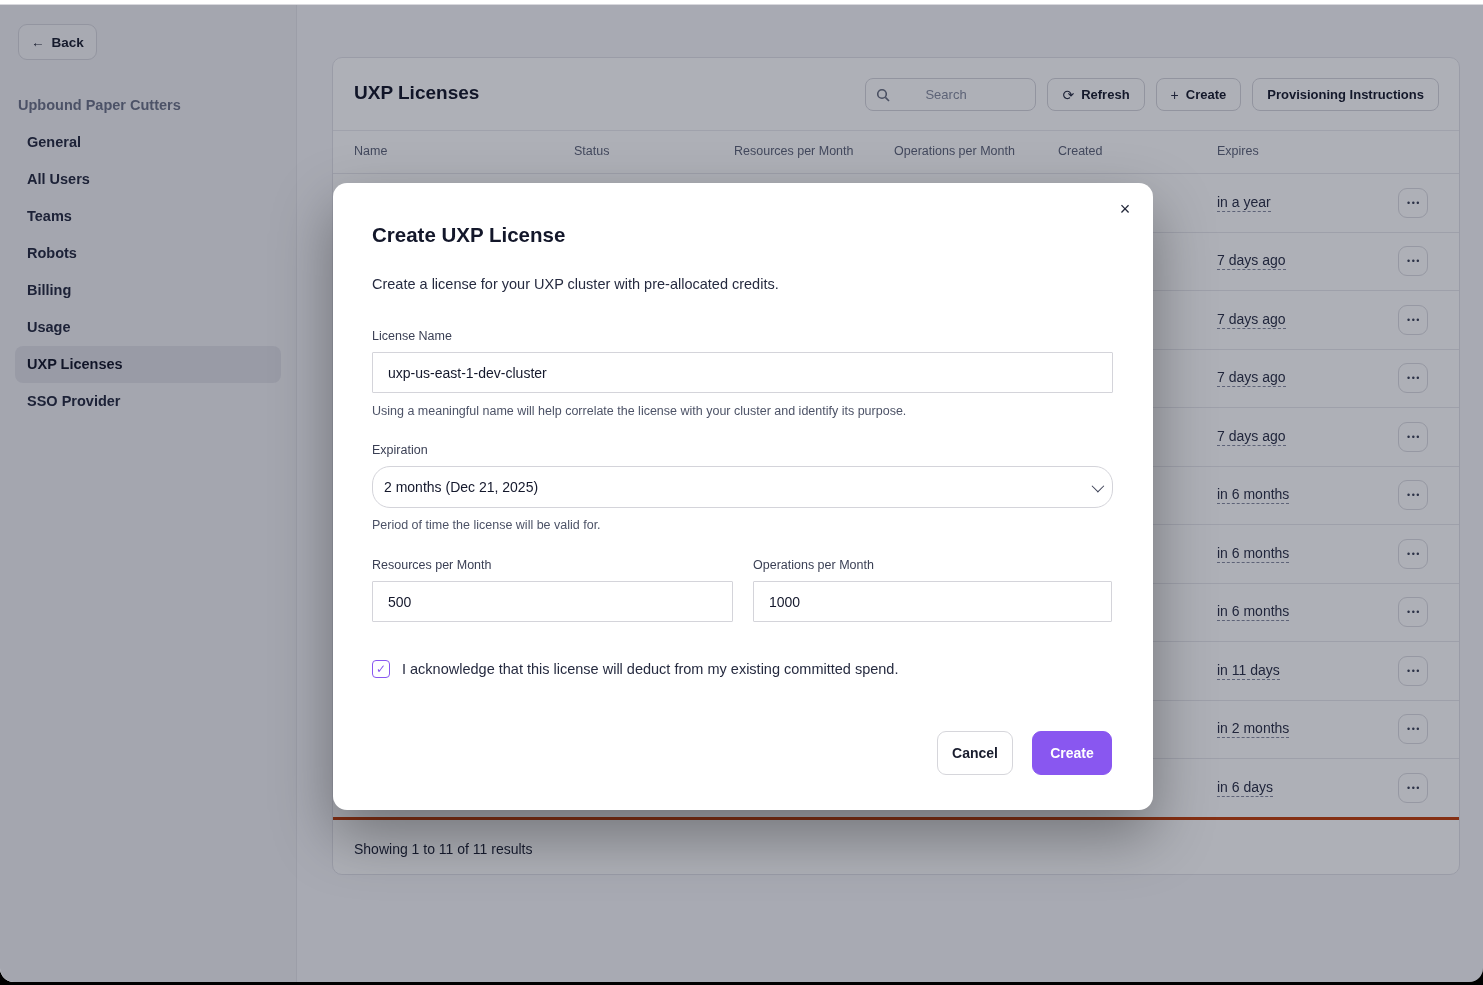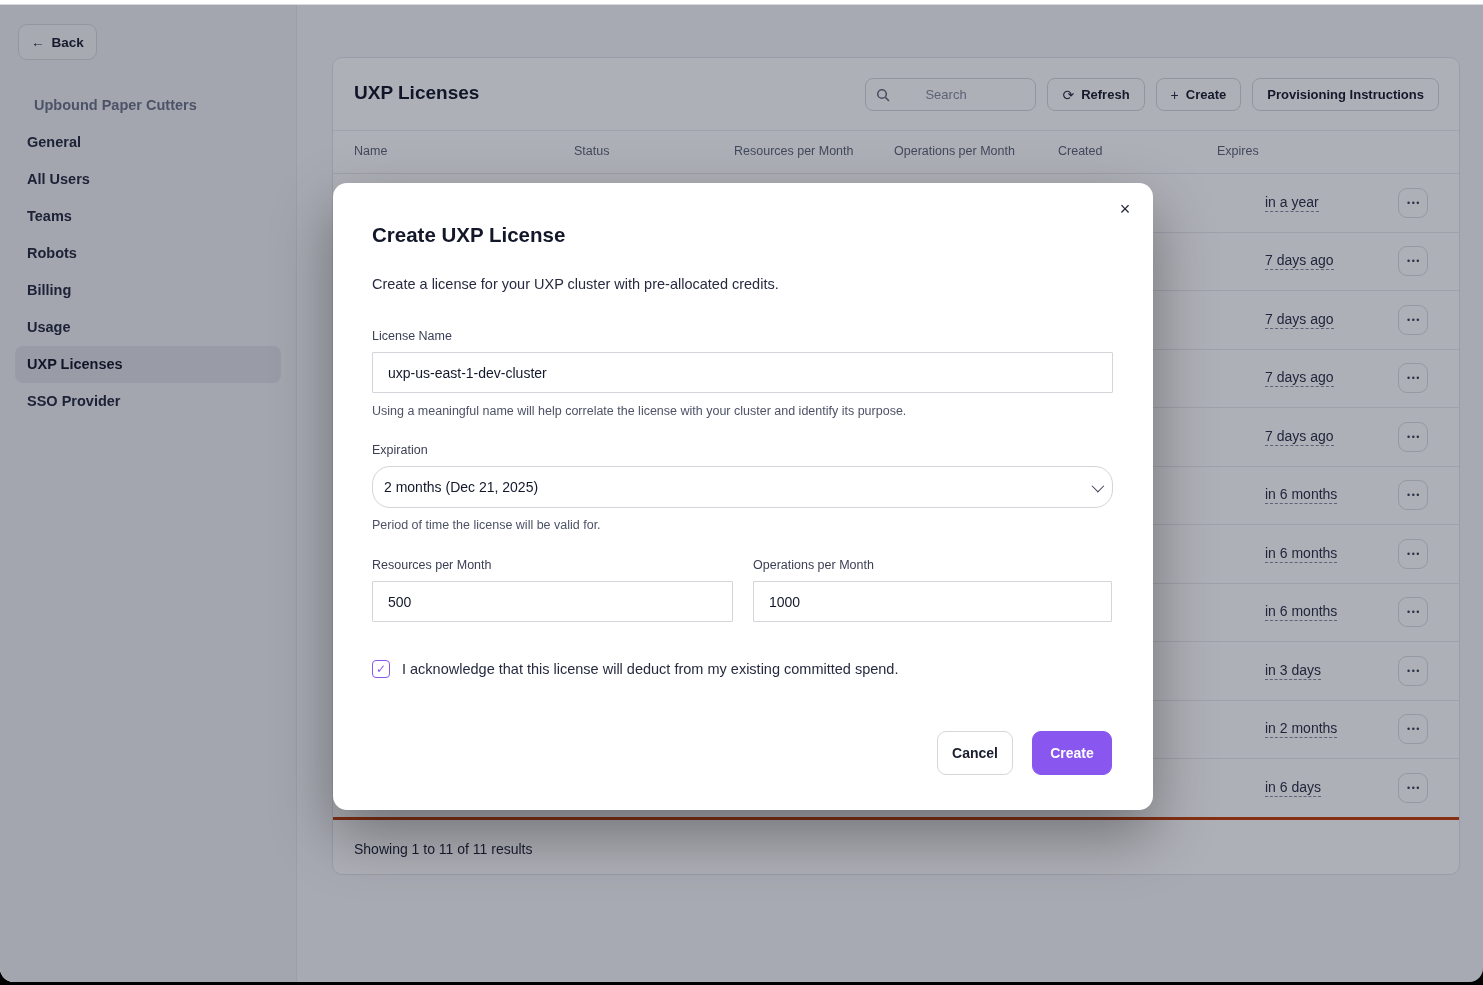--- a/index.html
+++ b/index.html
@@ -6,21 +6,21 @@
   html,body { width:1483px; height:985px; background:#000; font-family:"Liberation Sans","DejaVu Sans",sans-serif; overflow:hidden; position:relative; }
 
   .topstrip { position:absolute; top:0; left:0; width:100%; height:5px; background:#ffffff; border-bottom:1px solid #d8d8dd; z-index:5; }
 
   .app { position:absolute; top:5px; left:0; right:0; bottom:3px; background:#f7f7f9; border-radius:0 0 14px 14px; overflow:hidden; }
 
   
   .sidebar { position:absolute; top:0; left:0; width:297px; bottom:0; background:#f1f1f4; border-right:1px solid #e4e4e9; }
   .back-btn { position:absolute; top:19px; left:18px; width:79px; height:36px; border:1px solid #d7d7dd; border-radius:9px; background:#f6f6f8; font-weight:700; font-size:13.5px; color:#1c2030; display:flex; align-items:center; justify-content:center; gap:7px; cursor:pointer; }
   .nav { position:absolute; top:82px; left:0; right:0; }
-  .org-name { height:37px; line-height:37px; padding-left:34px; color:#6e7488; font-weight:700; font-size:14.5px; }
+  .org-name { height:37px; line-height:37px; padding-left:18px; color:#6e7488; font-weight:700; font-size:14.5px; }
   .nav-item { height:37px; line-height:37px; padding-left:27px; color:#272c41; font-weight:600; font-size:14.5px; cursor:pointer; }
   .nav-item.active { background:#e0e0e6; border-radius:8px; margin:0 15px; padding-left:12px; font-weight:700; color:#15192b; }
 
   
   .main { position:absolute; left:297px; top:0; right:0; bottom:0; }
   .card { position:absolute; left:35px; top:52px; width:1128px; height:818px; background:#ffffff; border:1px solid #e2e2e8; border-radius:10px; }
   .card-header { position:absolute; top:0; left:0; right:0; height:73px; border-bottom:1px solid #ebebef; }
   .page-title { position:absolute; left:21px; top:24px; font-size:19px; font-weight:800; color:#15192b; }
   .controls { position:absolute; right:20px; top:20px; display:flex; gap:11px; height:33px; }
   .search-box { width:171px; height:33px; border:1px solid #d6d6dc; border-radius:8px; display:flex; align-items:center; padding:0 10px; gap:7px; background:#fff; }
@@ -28,21 +28,21 @@
   .search-box input::placeholder { color:#878da0; }
   .btn { height:33px; border:1px solid #d6d6dc; border-radius:8px; background:#fff; font-weight:700; font-size:13px; color:#191d2e; display:flex; align-items:center; padding:0 14px; gap:7px; cursor:pointer; font-family:inherit; }
   .btn .glyph { font-size:14px; font-weight:400; color:#2a2f44; }
 
   .table-header { position:absolute; top:73px; height:42px; left:0; right:0; }
   .th { position:absolute; top:13px; font-size:12.5px; color:#60667a; font-weight:500; white-space:nowrap; }
   .th.c0{left:21px} .th.c1{left:241px} .th.c2{left:401px} .th.c3{left:561px} .th.c4{left:725px} .th.c5{left:884px}
 
   .rows { position:absolute; top:115px; left:0; right:0; }
   .row { height:58.5px; border-top:1px solid #e8e8ec; position:relative; }
-  .expires-link { position:absolute; left:884px; top:50%; transform:translateY(-50%); font-size:14px; color:#2d3248; border-bottom:1.5px dashed #868ba0; padding-bottom:1px; white-space:nowrap; cursor:pointer;margin-left:48px; }
+  .expires-link { position:absolute; left:884px; top:50%; transform:translateY(-50%); font-size:14px; color:#2d3248; border-bottom:1.5px dashed #868ba0; padding-bottom:1px; white-space:nowrap; cursor:pointer; }
   .row-menu { position:absolute; right:31px; top:50%; transform:translateY(-50%); width:30px; height:30px; border:1px solid #dcdce1; border-radius:9px; background:#fff; color:#3e4459; font-size:9px; letter-spacing:1.5px; display:flex; align-items:center; justify-content:center; cursor:pointer; padding-left:2px; }
 
   .card-footer { position:absolute; top:759px; bottom:0; left:0; right:0; border-top:3px solid #c2410c; }
   .footer-text { position:absolute; left:21px; top:21px; font-size:14px; color:#1d2235; }
 
   
   .overlay { position:absolute; inset:0; background:rgba(10,14,35,0.33); z-index:10; }
   .modal { position:absolute; left:333px; top:183px; width:820px; height:627px; background:#fff; border-radius:14px; box-shadow:0 25px 60px rgba(0,0,0,0.35); z-index:20; }
   .modal-close { position:absolute; top:12px; right:14px; width:28px; height:28px; font-size:18px; color:#23283a; display:flex; align-items:center; justify-content:center; cursor:pointer; }
   .modal-title { position:absolute; left:39px; top:40px; font-size:20.5px; font-weight:800; color:#13172a; }
@@ -162,21 +162,21 @@
               <span>•••</span>
             </div>
         </div>
         <div class="row">
           <span class="expires-link">in 6 months</span>
           <div class="row-menu">
               <span>•••</span>
             </div>
         </div>
         <div class="row">
-          <span class="expires-link">in 3 days</span>
+          <span class="expires-link">in 11 days</span>
           <div class="row-menu">
               <span>•••</span>
             </div>
         </div>
         <div class="row">
           <span class="expires-link">in 2 months</span>
           <div class="row-menu">
               <span>•••</span>
             </div>
         </div>

